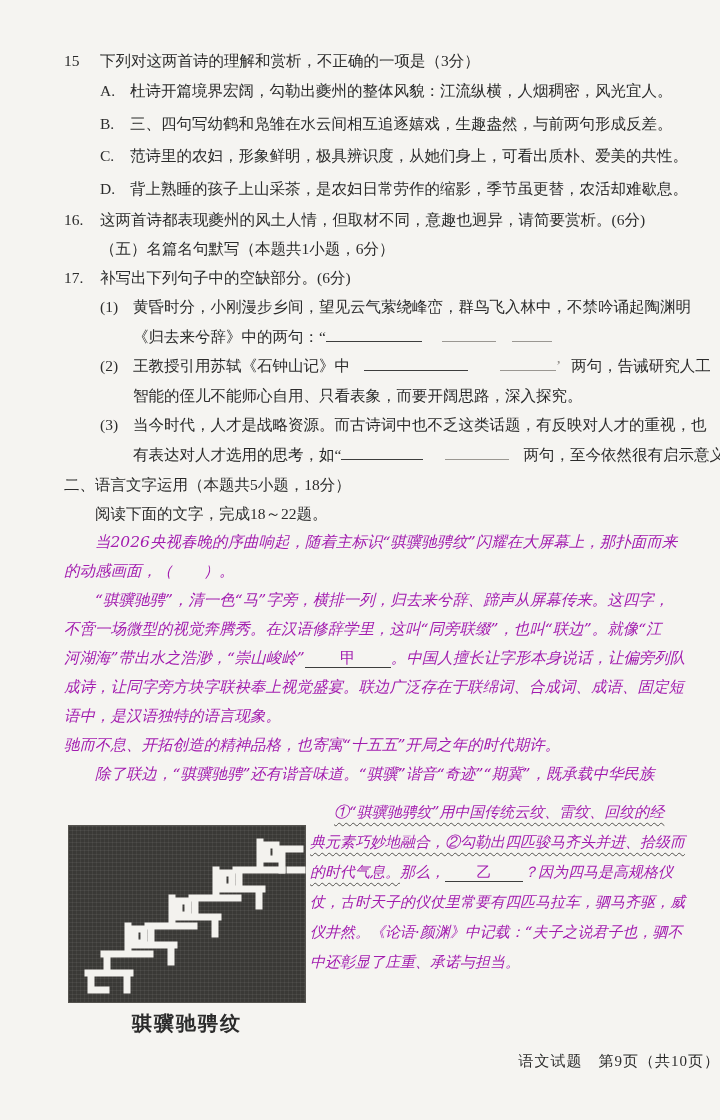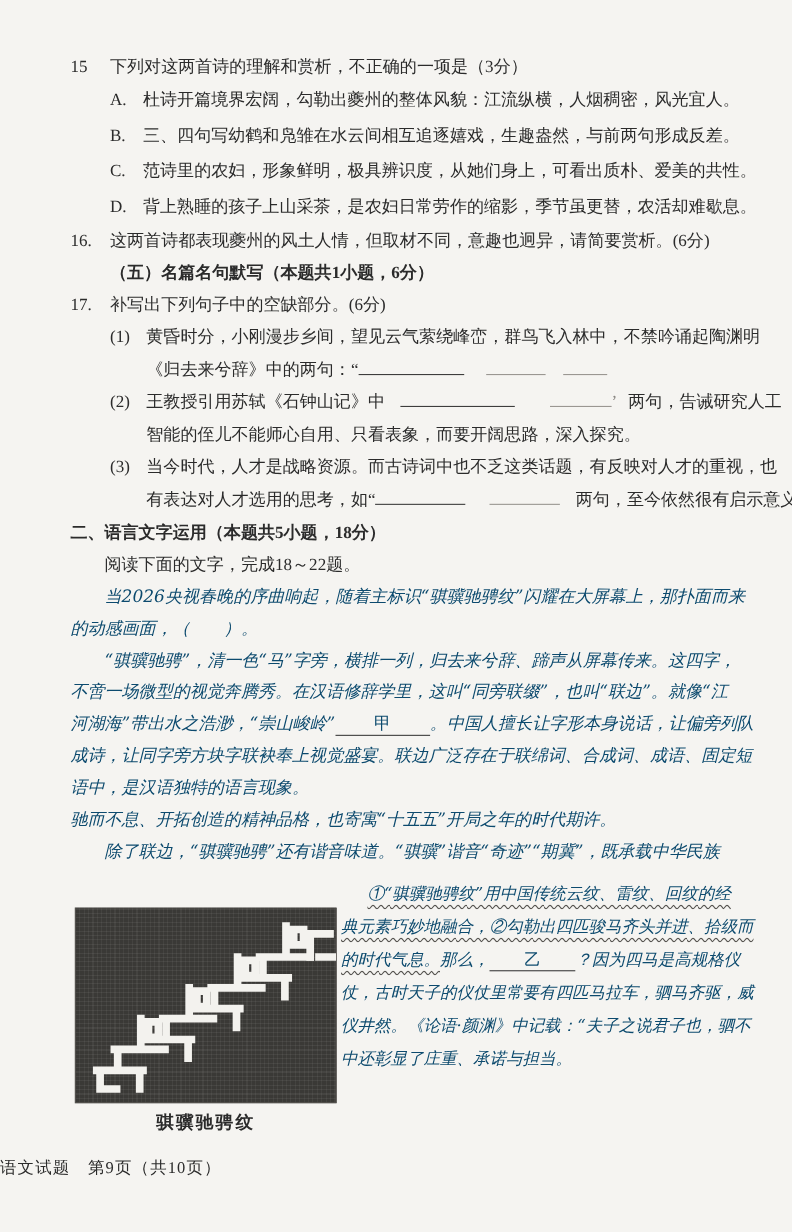--- a/index.html
+++ b/index.html
@@ -15,62 +15,62 @@
     color:#2b2b2b;
     font-family:"Liberation Serif","DejaVu Serif",serif;
     font-size:15.5px;
     overflow:hidden;
   }
   .content { position:absolute; left:64px; top:46px; width:622px; }
 
   .line { line-height:29px; white-space:nowrap; }
   .row  { display:flex; line-height:29px; white-space:nowrap; }
   .qnum { width:36px; flex:0 0 36px; }
-  .bold { font-weight:bold; }
+  .bold { font-weight:normal; }
 
   
   .opt { display:flex; margin-left:36px; line-height:32.5px; white-space:nowrap; }
   .opt .olabel { width:30px; flex:0 0 30px; }
 
   
   .item  { display:flex; margin-left:36px; line-height:29.5px; white-space:nowrap; }
   .item .ilabel { width:33px; flex:0 0 33px; }
   .cont  { margin-left:69px; line-height:29.5px; white-space:nowrap; }
 
   .blank { display:inline-block; border-bottom:1.5px solid #3d3d3d; height:14px; vertical-align:baseline; }
   .blank.faded { border-bottom-color:#9a9792; border-bottom-width:1.5px; }
   .qmark { color:#8a8783; }
 
   
-  .hand { font-style:italic; color:#0c4a6e; font-family:"DejaVu Serif",serif; }
+  .hand { font-style:italic; color:#a21caf; font-family:"DejaVu Serif",serif; }
   .ind { padding-left:31px; }
 
   .blankbox { display:inline-block; min-width:86px; text-align:center; border-bottom:1.5px solid #3d3d3d;
               font-style:normal; font-family:"Liberation Serif",serif; line-height:18px; }
 
   .wavy { text-decoration:underline; text-decoration-style:wavy; text-decoration-color:#55534f;
           text-decoration-thickness:1px; text-underline-offset:5px; }
 
   
   .bottom { position:relative; margin-top:8px; height:282px; }
   .figure { position:absolute; left:4px; top:28px; width:238px; }
   .figimg {
     width:238px; height:178px;
     background-color:#3a3936;
     background-image:
       repeating-linear-gradient(0deg, rgba(255,255,255,.06) 0 1px, transparent 1px 4px),
       repeating-linear-gradient(90deg, rgba(255,255,255,.05) 0 1px, transparent 1px 4px);
     box-shadow:0 0 0 1px #55534f inset;
   }
-  .figcap { text-align:center; margin-top:7px; font-weight:bold; letter-spacing:2px; font-size:16px; }
+  .figcap { text-align:center; margin-top:7px; font-weight:bold; letter-spacing:2px; font-size:20px; }
 
   .rcol { margin-left:246px; }
   .rcol .line { line-height:30px; font-size:15px; }
 
-  .footer { position:absolute; left:0; top:1052px; width:100%; text-align:left;
+  .footer { position:absolute; left:0; top:1052px; width:100%; text-align:right;
             font-size:15px; letter-spacing:1px; }
 </style>
 </head>
 <body>
 
 <div class="page">
   <div class="content">
 
     <div class="row">
       <span class="qnum">15</span>

